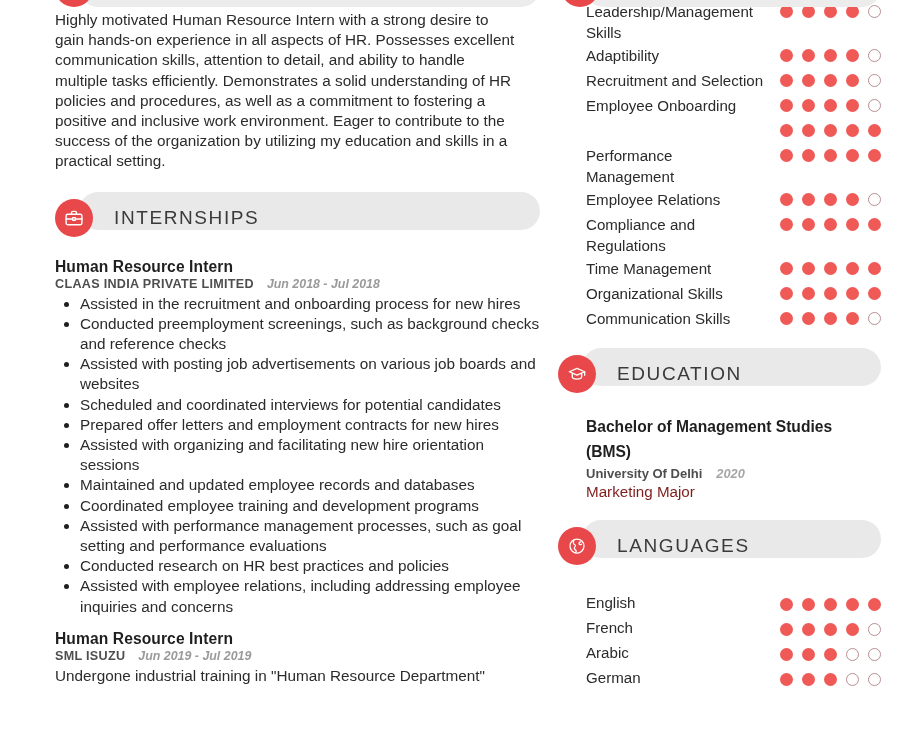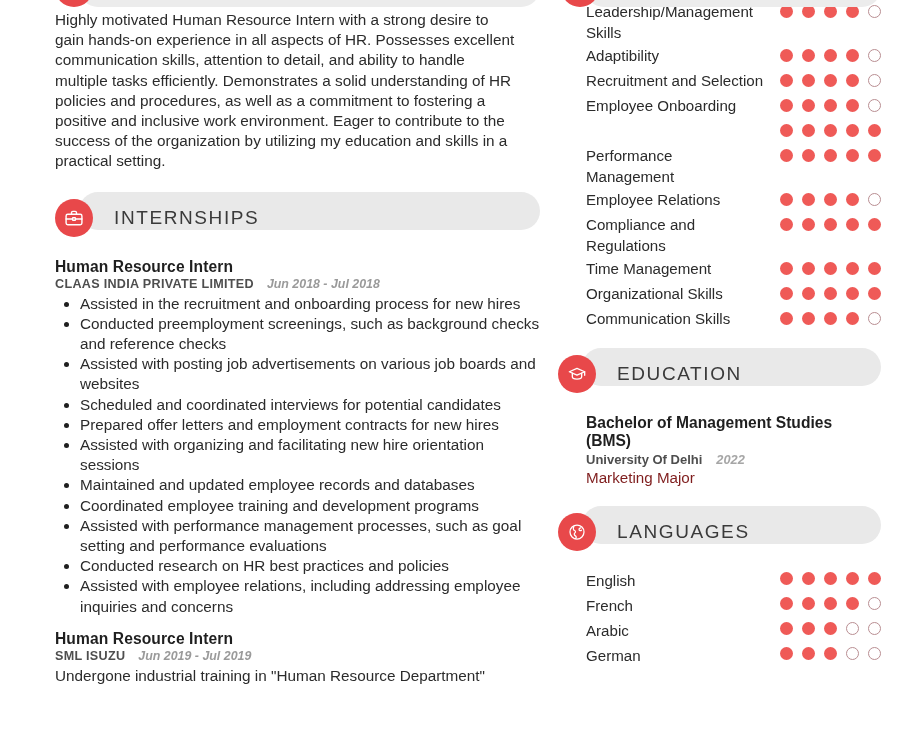--- a/index.html
+++ b/index.html
@@ -182,21 +182,21 @@
   }
   .dot.on  { background: #ef5a57; }
   .dot.off { background: #ffffff; border: 1.3px solid #b98e92; }
 
   .skills-block { margin-bottom: 16px; }
   .edu-block { padding-left: 28px; margin-bottom: 20px; }
   .edu-degree {
     font-size: 15.6px;
     font-weight: bold;
     color: #1f1f1f;
-    line-height: 18px;
+    line-height: 25px;
   }
   .edu-meta {
     display: flex;
     align-items: flex-end;
     gap: 14px;
     margin-top: 2px;
   }
   .edu-school {
     font-size: 13px;
     font-weight: bold;
@@ -210,21 +210,21 @@
   }
   .edu-major {
     font-size: 15.2px;
     color: #7f1d1d;
     margin-top: 2px;
   }
 
   .lang-list { padding-left: 28px; }
   .lang-row {
     display: flex;
-    align-items: flex-start;
+    align-items: flex-end;
     justify-content: space-between;
     height: 25px;
   }
   .lang-label {
     font-size: 15.1px;
     color: #2b2b2b;
   }
   .lang-row .dots { padding-top: 0; }
 
   .spacer-20 { height: 20px; }
@@ -421,21 +421,21 @@
         </svg>
       </div>
       <div class="section-title">EDUCATION</div>
     </div>
 
     <div id="education-container">
         <div class="edu-block">
           <div class="edu-degree">Bachelor of Management Studies (BMS)</div>
           <div class="edu-meta">
             <span class="edu-school">University Of Delhi</span>
-            <span class="edu-year">2022</span>
+            <span class="edu-year">2020</span>
           </div>
           <div class="edu-major">Marketing Major</div>
         </div>
       </div>
 
     <div class="section-head">
       <div class="section-pill"></div>
       <div class="section-badge">
         <svg width="20" height="20" viewBox="0 0 24 24" fill="none" stroke="#ffffff" stroke-width="1.5" stroke-linecap="round" stroke-linejoin="round">
           <circle cx="12" cy="12" r="8.4"></circle>

